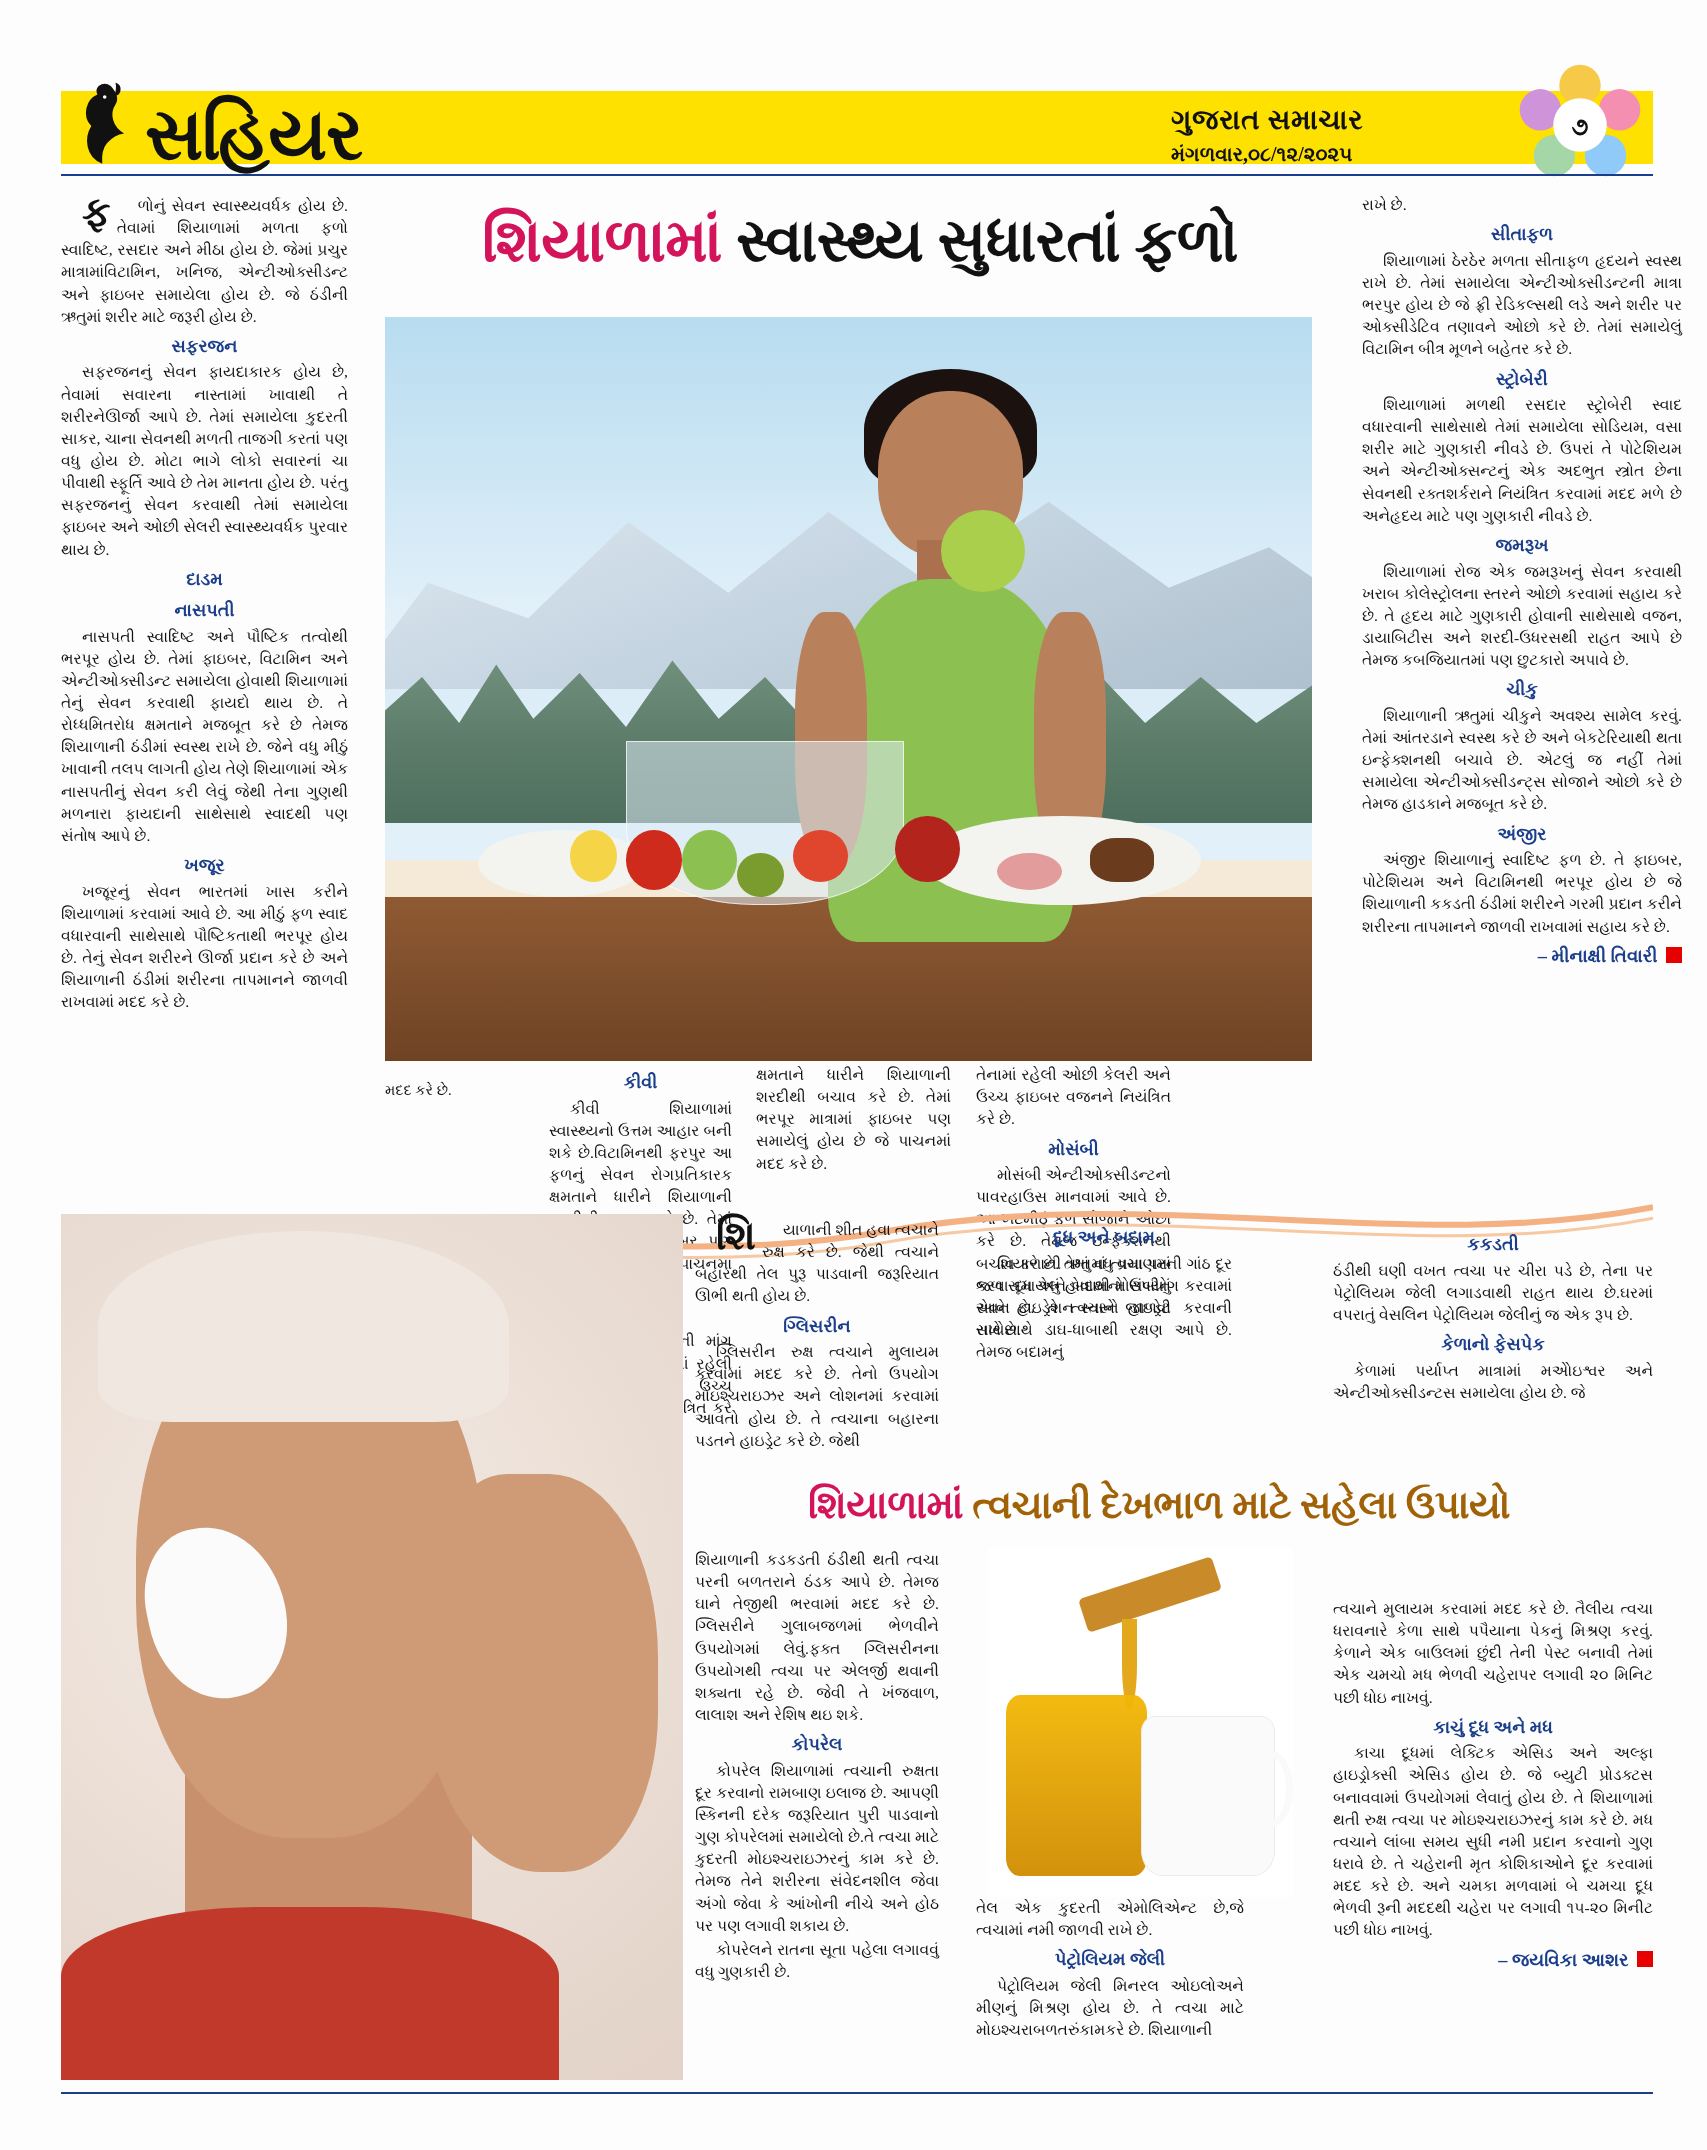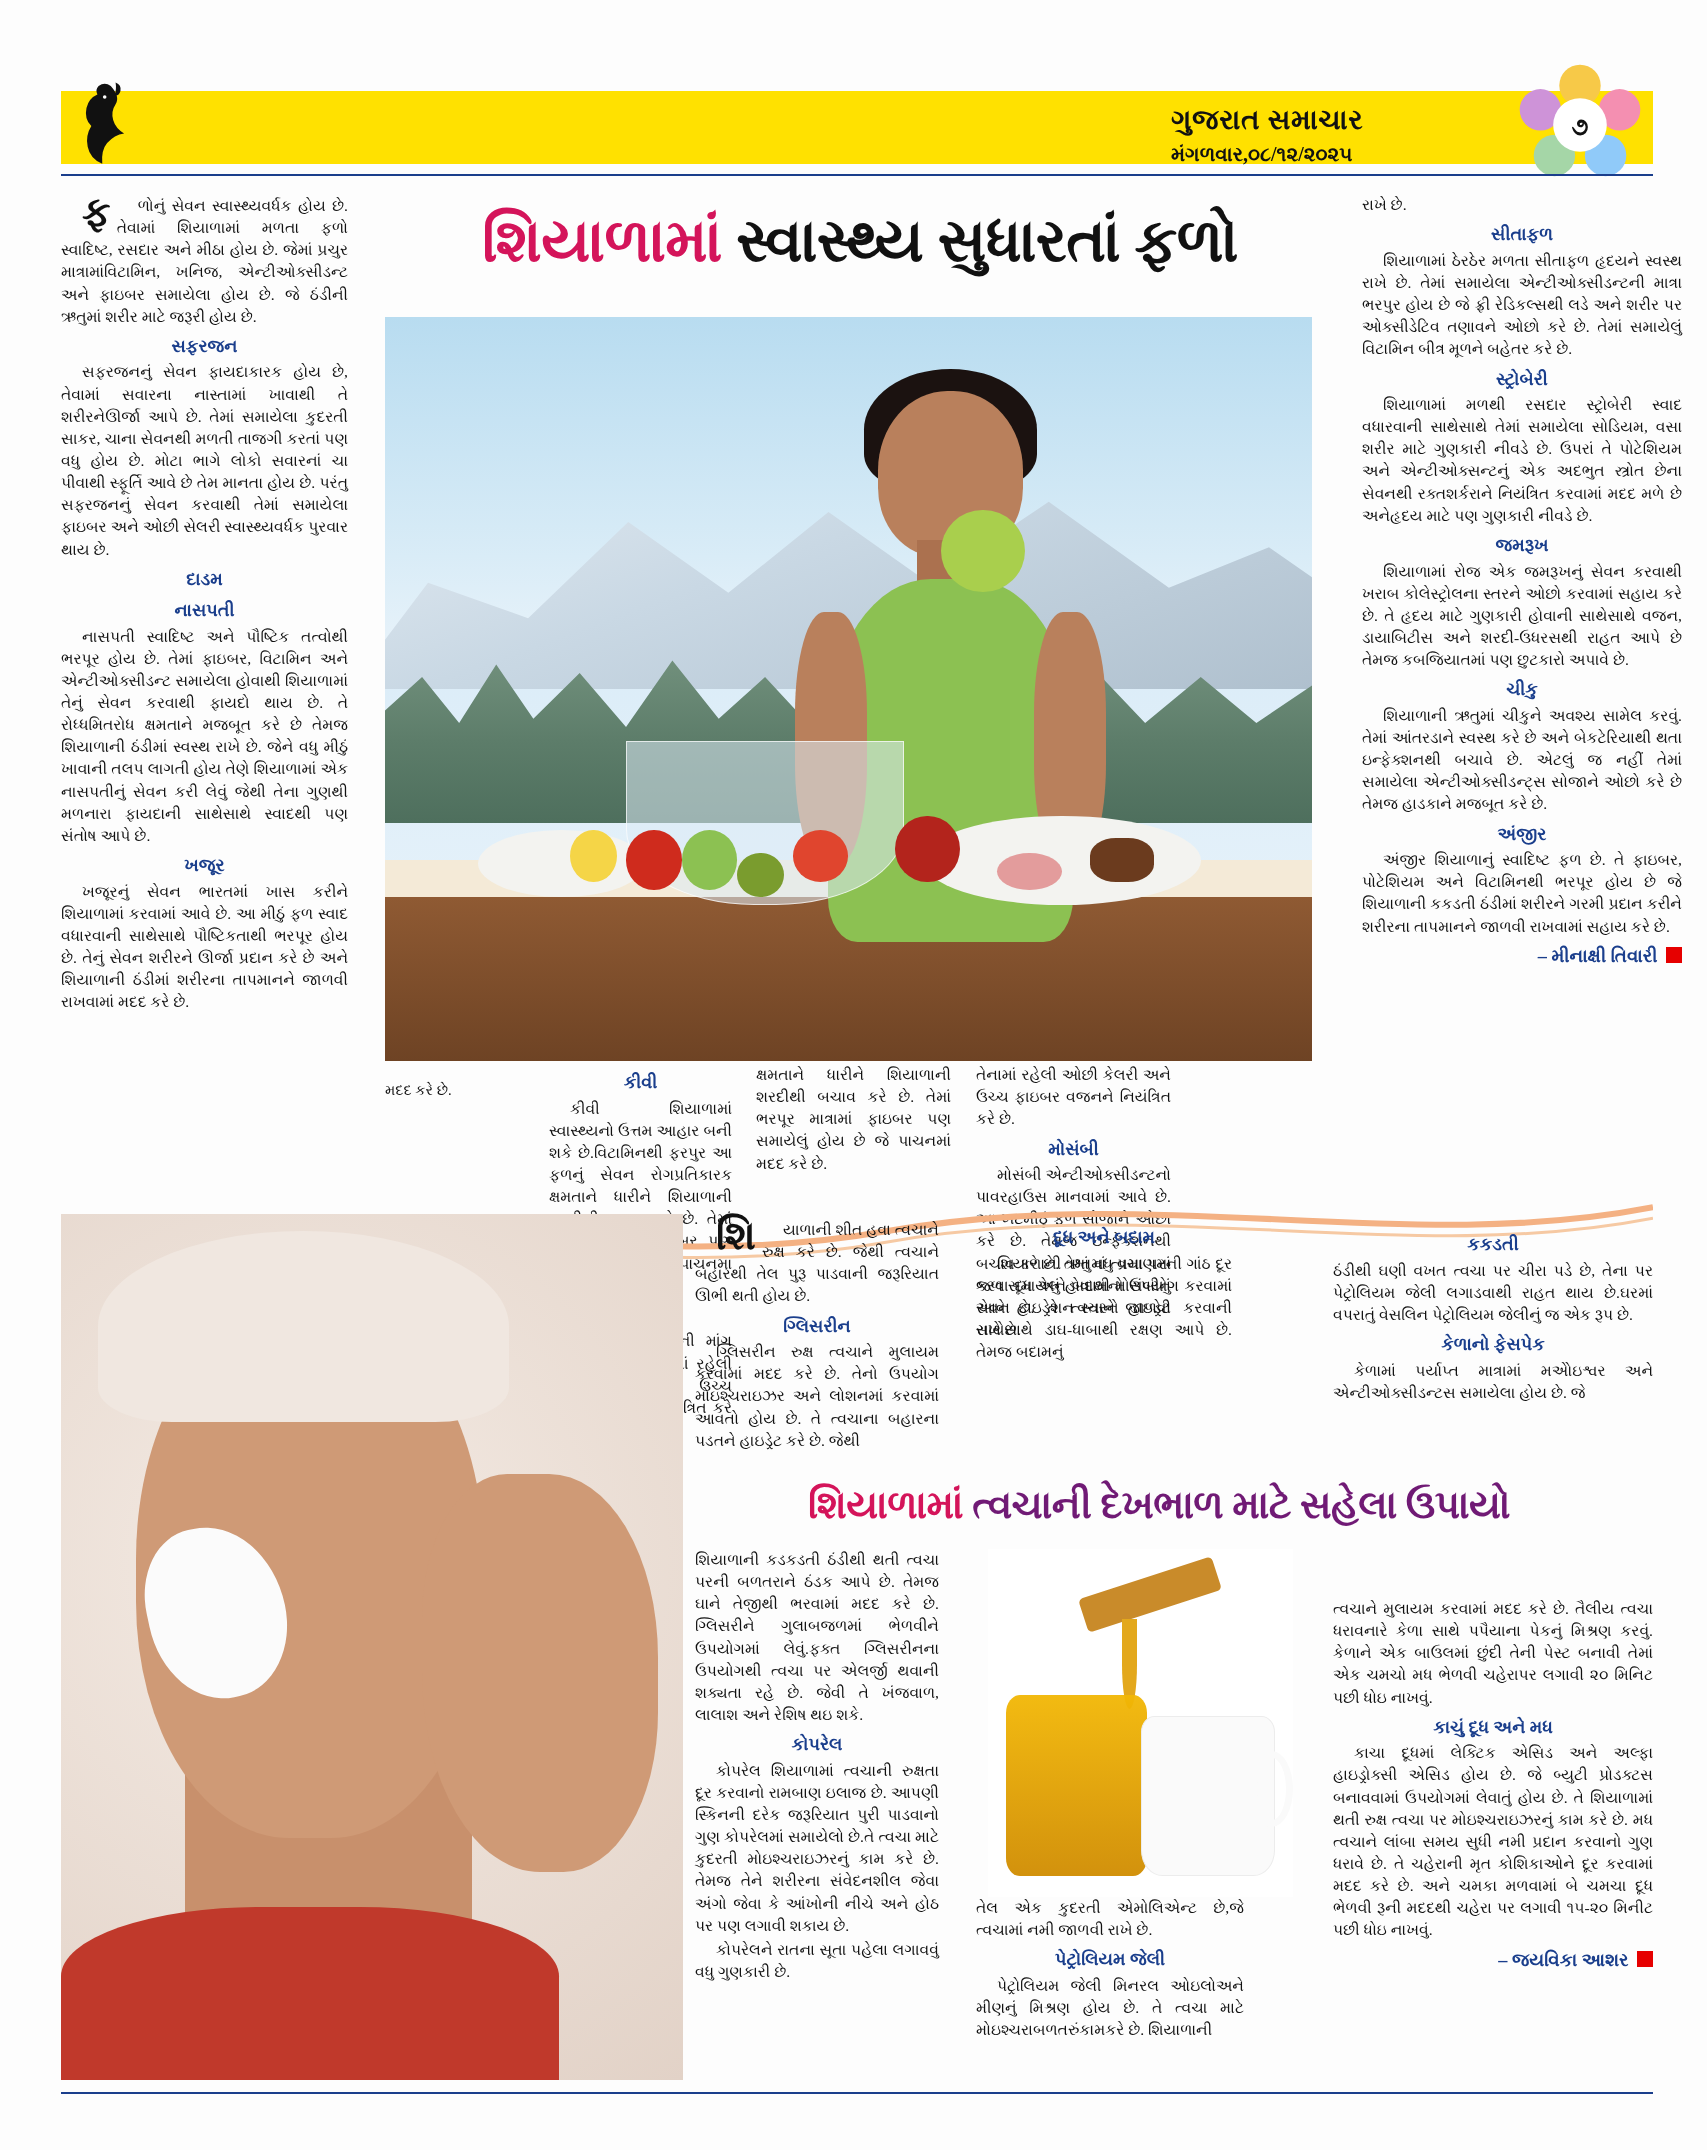--- a/index.html
+++ b/index.html
@@ -197,21 +197,21 @@
     position: absolute;
     left: 683px; top: 1482px;
     width: 952px;
     text-align: center;
     font-family: "Liberation Serif", serif;
     font-weight: bold;
     font-size: 39px;
     color: #d4145a;
     letter-spacing: -0.6px;
   }
-  .headline2 .blk { color:#701a75; }
+  .headline2 .blk { color:#a16207; }
   
   .face-photo {
     position:absolute;
     left: 61px; top: 1214px;
     width: 622px; height: 866px;
     overflow:hidden;
     background: linear-gradient(#efe3da,#e6d6cc);
   }
   .face-photo .bg { position:absolute; inset:0; background: radial-gradient(circle at 40% 40%, #f4ebe4, #e2d2c7); }
   .face-photo .neck2 { position:absolute; left:20%; top:62%; width:46%; height:38%; background:#c8906c; }
@@ -261,20 +261,21 @@
   <div class="masthead"></div>
 
   <div class="masthead-logo">
     <span class="logo-bird">
       <svg viewBox="0 0 110 150">
         <path d="M62 10 q-10 -8 -20 0 q-6 6 -2 14 q-14 6 -18 22 q-4 18 8 30 q-10 16 -6 34 q4 20 24 28 q-2 -22 8 -34 q12 -14 28 -16 q-14 -8 -18 -22 q-4 -14 4 -26 q8 -12 -8 -30z" fill="#111"></path>
         <path d="M70 4 q10 4 8 14 q-2 8 -10 8 q4 -10 2 -22z" fill="#111"></path>
         <circle cx="52" cy="28" r="3" fill="#fff"></circle>
       </svg>
     </span>
+    <span class="logo-text">સહિયર</span>
   </div>
 
   <div class="masthead-right">
     <div class="paper">ગુજરાત સમાચાર</div>
     <div class="date">મંગળવાર,૦૮/૧૨/૨૦૨૫</div>
   </div>
 
   <div class="flower">
     <svg viewBox="0 0 220 210" width="134" height="128">
       <g>

